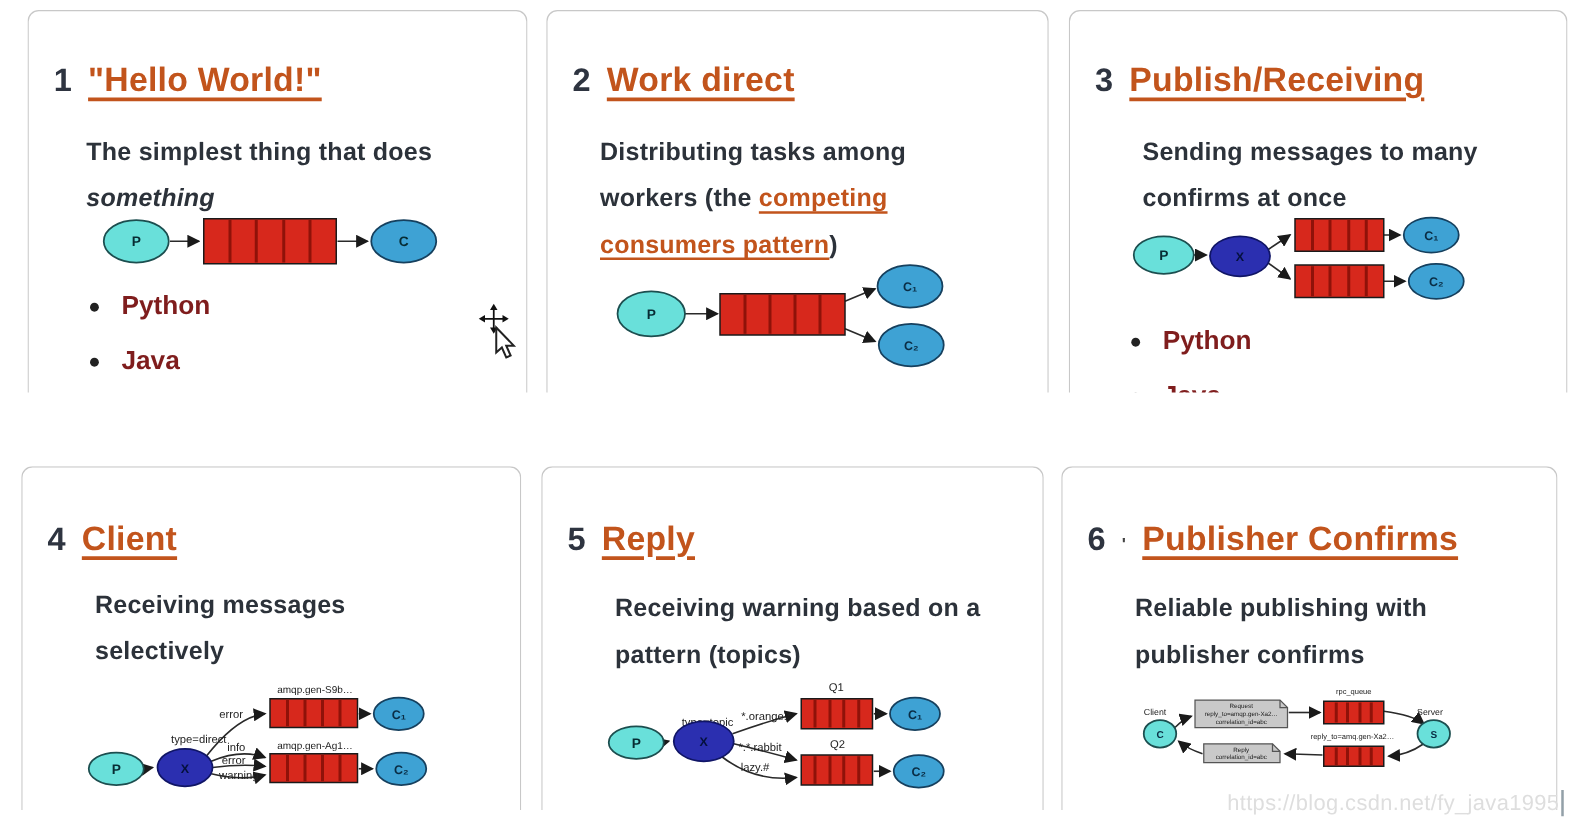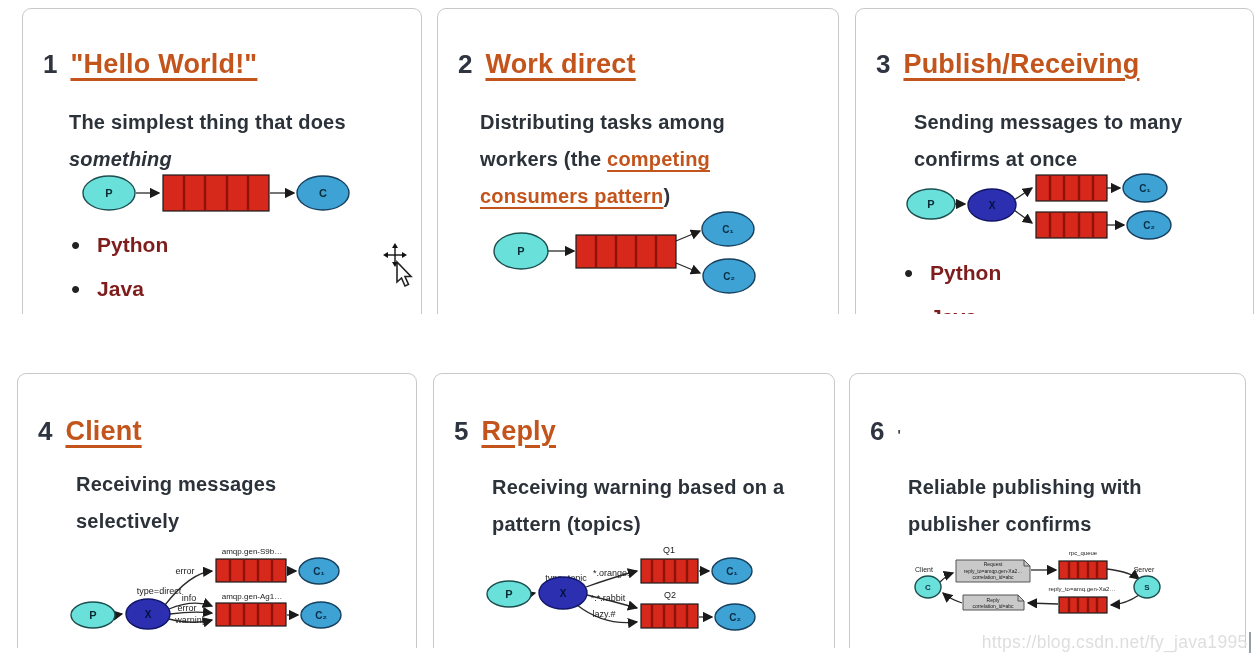--- a/index.html
+++ b/index.html
@@ -311,20 +311,21 @@
         </g>
       </svg>
     </div>
   </div>
 
   <div class="card-clip" style="left:849px;top:373px;width:397px;height:275px">
     <div class="card" style="height:310px">
       <div class="head" style="left:20px;top:42px">
         <span class="num">6</span>
         <span class="tick">'</span>
+        <a class="title">Publisher Confirms</a>
       </div>
       <div class="desc" style="left:58px;top:95px;width:270px">
         <span>Reliable publishing with publisher confirms</span>
       </div>
       <svg class="diag" style="left:31px;top:172px" width="300" height="80" viewBox="0 0 300 80">
         <path class="arrow" d="M59,36 Q66,29 72,27" marker-end="url(#arr)"></path>
         <line class="arrow" x1="150" y1="24" x2="175" y2="24" marker-end="url(#arr)"></line>
         <path class="arrow" d="M226,23 Q249,26 258,33" marker-end="url(#arr)"></path>
         <path class="arrow" d="M258,49 Q245,58 230,59" marker-end="url(#arr)"></path>
         <line class="arrow" x1="177" y1="58" x2="147" y2="57" marker-end="url(#arr)"></line>

